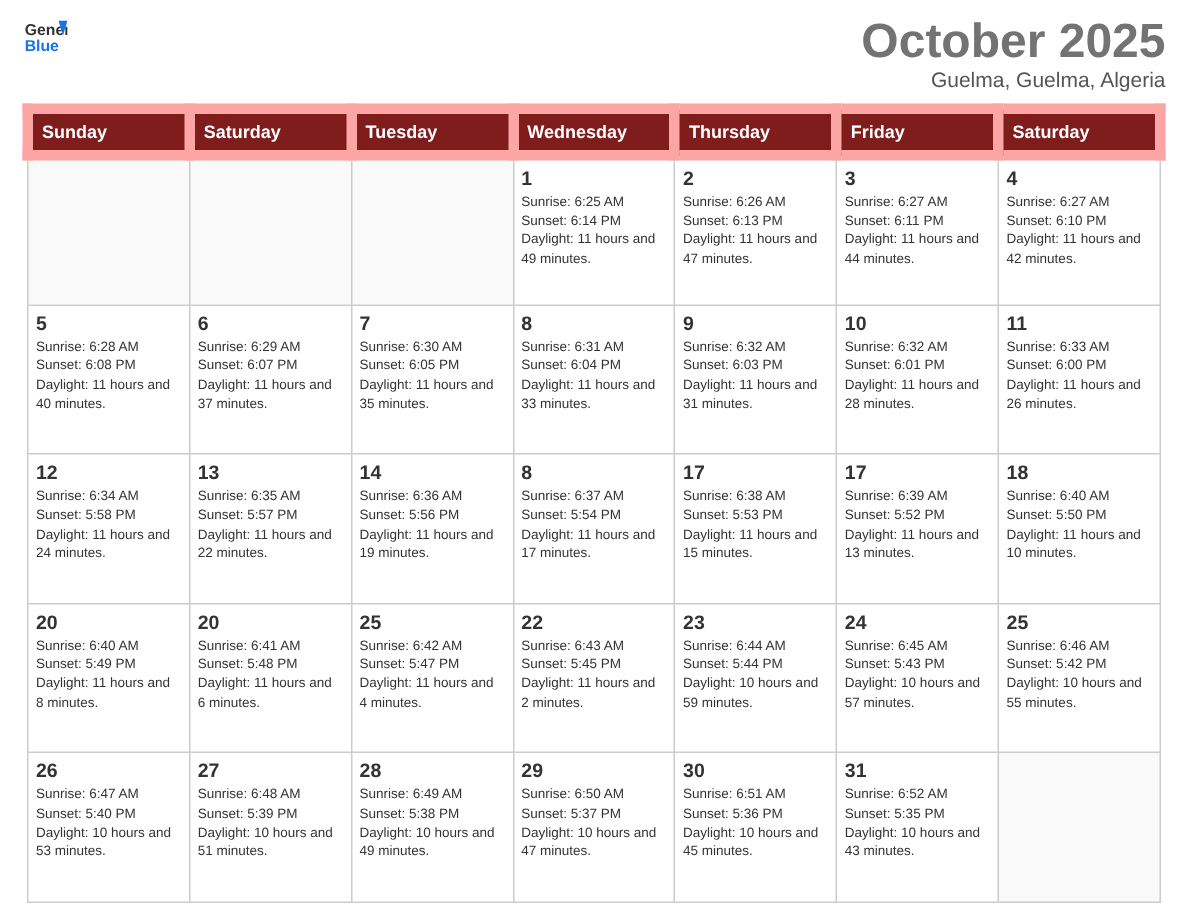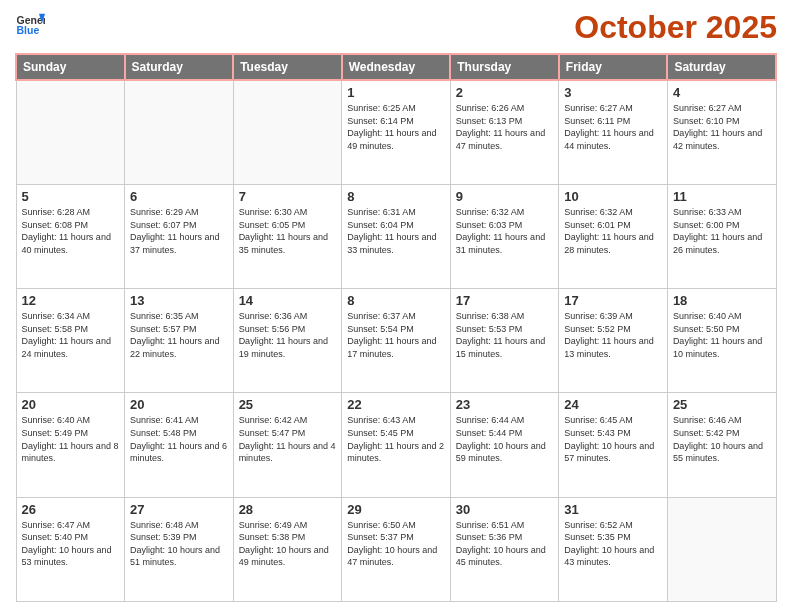--- a/index.html
+++ b/index.html
@@ -31,42 +31,42 @@
     .logo-icon {
       width: 30px;
       height: 30px;
     }
     .title-block {
       text-align: right;
     }
     .main-title {
       font-size: 32px;
       font-weight: bold;
-      color: #c2410c;
+      color: #737373;
       line-height: 1.1;
     }
     .subtitle {
       font-size: 14px;
       color: #555;
     }
     .calendar {
       flex: 1;
       border: 1px solid #ccc;
       border-collapse: collapse;
       width: 100%;
       table-layout: fixed;
     }
     .calendar th {
-      background: #737373;
+      background: #7f1d1d;
       color: #fff;
       text-align: left;
       padding: 5px 6px;
       font-size: 12px;
       font-weight: bold;
-      border: 2px solid #fca5a5;
+      border: 7px solid #fca5a5;
     }
     .calendar td {
       border: 1px solid #ccc;
       vertical-align: top;
       padding: 4px 5px;
       font-size: 9.5px;
       color: #333;
       background: #fff;
       height: 88px;
     }
@@ -92,20 +92,21 @@
   <div class="header">
     <div class="logo">
       <svg class="logo-icon" viewBox="0 0 40 40" width="40" height="40">
         <text x="2" y="18" font-size="14" font-weight="bold" fill="#333" font-family="Arial">General</text>
         <text x="2" y="32" font-size="14" font-weight="bold" fill="#1a73e8" font-family="Arial">Blue</text>
         <polygon points="32,5 40,5 36,18" fill="#1a73e8"></polygon>
       </svg>
     </div>
     <div class="title-block">
       <div class="main-title">October 2025</div>
+      <div class="subtitle">Guelma, Guelma, Algeria</div>
     </div>
   </div>
 
   <table class="calendar">
     <thead>
       <tr>
       <th>Sunday</th>
           <th>Saturday</th>
           <th>Tuesday</th>
           <th>Wednesday</th>

